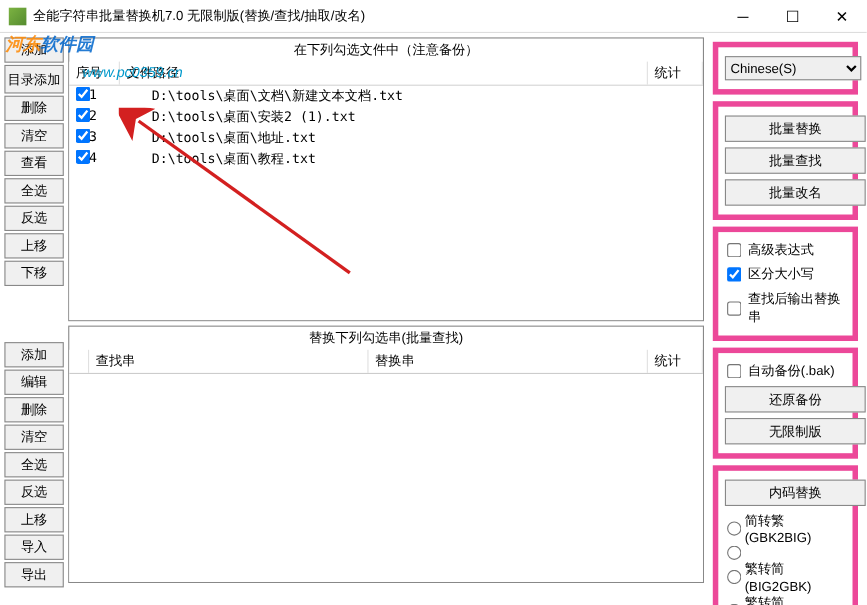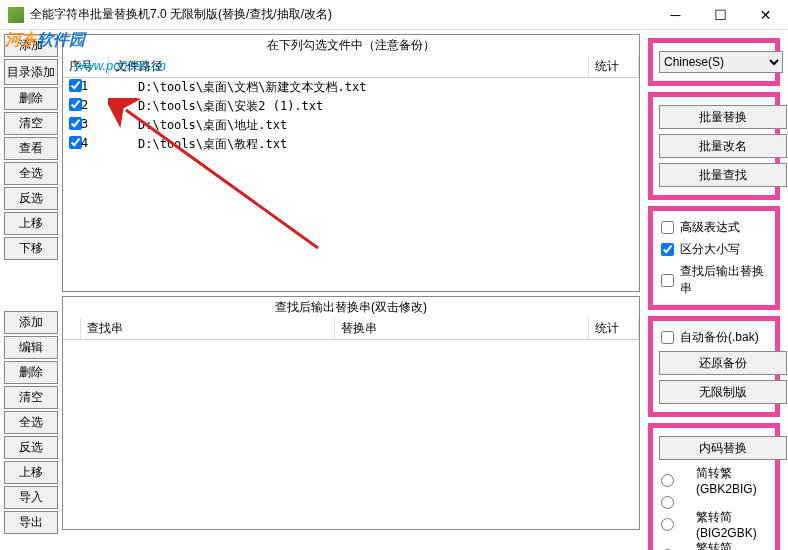--- a/index.html
+++ b/index.html
@@ -44,21 +44,21 @@
     .row-check { width: 18px; padding-left: 4px; }
     .row-num { width: 28px; }
     .row-path { flex: 1; padding-left: 29px; }
     
     .arrow-svg { position: absolute; top: 20px; left: 45px; pointer-events: none; z-index: 50; }
     
     .right-col { width: 140px; display: flex; flex-direction: column; gap: 6px; padding: 4px; }
     .right-group { border: 5px solid #ec4899; padding: 8px 6px; display: flex; flex-direction: column; gap: 5px; }
     .right-btn { border: 1px solid #888; background: #f0f0f0; height: 24px; cursor: pointer; font-size: 12px; display: flex; align-items: center; justify-content: center; width: 128px; margin: 0 auto; }
     .check-row { display: flex; align-items: center; gap: 4px; font-size: 12px; }
-    .radio-row { display: flex; align-items: center; gap: 20px; font-size: 12px; }
+    .radio-row { display: flex; align-items: center; gap: 1px; font-size: 12px; }
     
     select { width: 124px; height: 22px; font-size: 12px; border: 1px solid #888; }
     
     input[type="checkbox"], input[type="radio"] { margin: 0 2px; }
   </style>
 </head>
 <body>
 
 <div class="titlebar">
   <div class="titlebar-icon"></div>
@@ -136,42 +136,42 @@
             <marker id="ah" markerWidth="12" markerHeight="12" refX="2" refY="6" orient="auto">
               <path d="M0,0 L12,6 L0,12 L3,6 Z" fill="#d32020"></path>
             </marker>
           </defs>
           <line x1="210" y1="150" x2="18" y2="12" stroke="#d32020" stroke-width="3" marker-end="url(#ah)"></line>
         </svg>
         </div>
     </div>
 
     <div class="panel panel-bottom">
-      <div class="panel-title">查找后输出替换串(双击修改)</div>
+      <div class="panel-title">替换下列勾选串(批量查找)</div>
       <div class="list-header">
         <div style="width:18px;"></div>
         <div class="col-search">查找串</div>
         <div class="col-replace">替换串</div>
         <div class="col-stat">统计</div>
       </div>
       <div class="list-body"></div>
     </div>
   </div>
 
   <div class="right-col">
     <div class="right-group">
       <select>
         <option>Chinese(S)</option>
       </select>
     </div>
 
     <div class="right-group" id="batch-btns">
         <div class="right-btn">批量替换</div>
+        <div class="right-btn">批量查找</div>
         <div class="right-btn">批量改名</div>
-        <div class="right-btn">批量查找</div>
       </div>
 
     <div class="right-group">
       <label class="check-row">
           <input type="checkbox" style="">
           <span>高级表达式</span>
         </label>
       <label class="check-row">
           <input type="checkbox" checked="" style="">
           <span>区分大小写</span>

